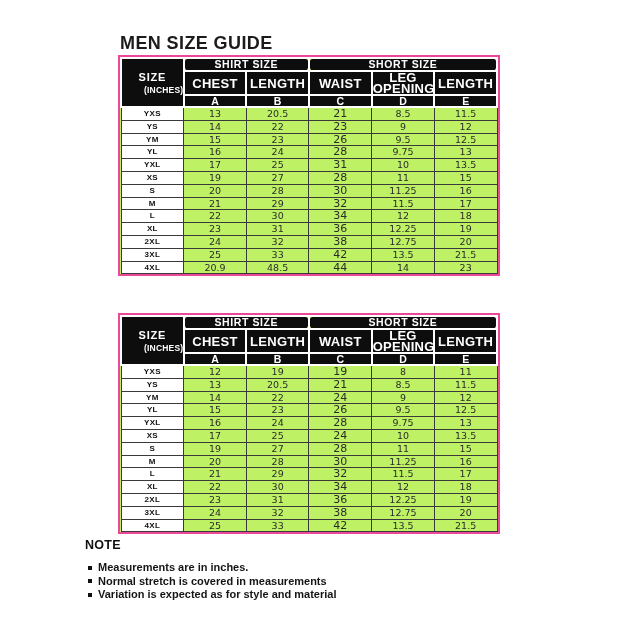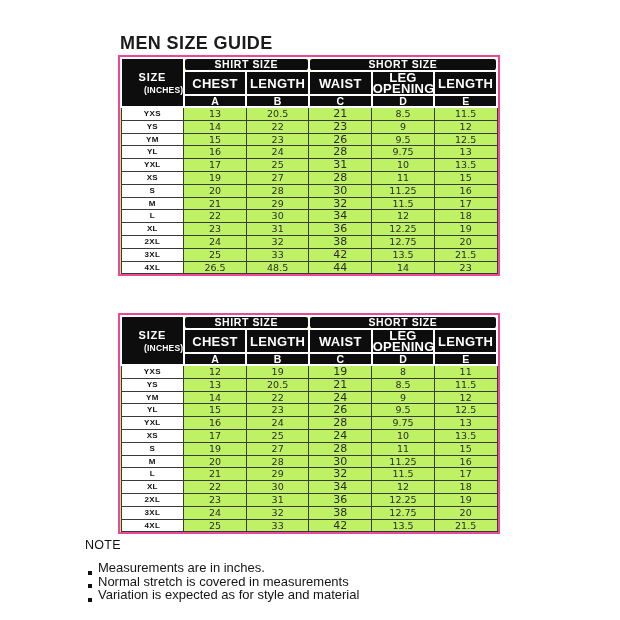--- a/index.html
+++ b/index.html
@@ -21,23 +21,23 @@
   th.group   { font-size:10.5px; height:13px; line-height:11px; letter-spacing:0.6px;border-radius:6px; }
   th.size-head .sz   { display:block; font-size:11px; letter-spacing:0.8px; }
   th.size-head .inch { display:block; font-size:8.5px; margin-top:2px; letter-spacing:0.2px;padding-left:22px; }
   th.colhead { font-size:13px; height:24px; line-height:11px; letter-spacing:0.3px; }
   th.letter  { font-size:10.5px; height:12px; line-height:10px; }
 
   tbody th.sizecell { font-size:8px; font-weight:bold; color:#111; background:#fff; border:1px solid #3a3a3a; height:11.8px; line-height:11.8px; letter-spacing:0.3px; }
   tbody td { font-size:9.5px; color:#2b2b2b; text-align:center; border:1px solid #3a3a3a; height:11.8px; line-height:11.8px; padding:0; font-family:"DejaVu Sans", sans-serif; }
   tbody td.big { font-size:11px; }
 
-  .note-title { position:absolute; left:85px; top:538px; font-size:12.5px; font-weight:normal; color:#101010; letter-spacing:0.3px; }
+  .note-title { position:absolute; left:85px; top:538px; font-size:12.5px; font-weight:bold; color:#101010; letter-spacing:0.3px; }
   .note-list  { position:absolute; left:88px; top:561px; }
-  .note-item  { display:flex; align-items:flex-end; font-size:13px; font-weight:normal; color:#151515; line-height:13.5px; white-space:nowrap; }
+  .note-item  { display:flex; align-items:center; font-size:11px; font-weight:bold; color:#151515; line-height:13.5px; white-space:nowrap; }
   .bullet { width:4px; height:4px; background:#111; display:inline-block; flex:none; margin-right:6px; }
 </style>
 </head>
 <body>
 
 <div class="page">
 
   <div class="guide-title" id="men-title">MEN SIZE GUIDE</div>
 
   <div class="table-wrap" id="men-table-wrap">
@@ -166,21 +166,21 @@
           <tr>
             <th class="sizecell">3XL</th>
             <td>25</td>
             <td>33</td>
             <td class="big">42</td>
             <td>13.5</td>
             <td>21.5</td>
           </tr>
           <tr>
             <th class="sizecell">4XL</th>
-            <td>26.5</td>
+            <td>20.9</td>
             <td>48.5</td>
             <td class="big">44</td>
             <td>14</td>
             <td>23</td>
           </tr>
         </tbody>
     </table>
   </div>
 
 

